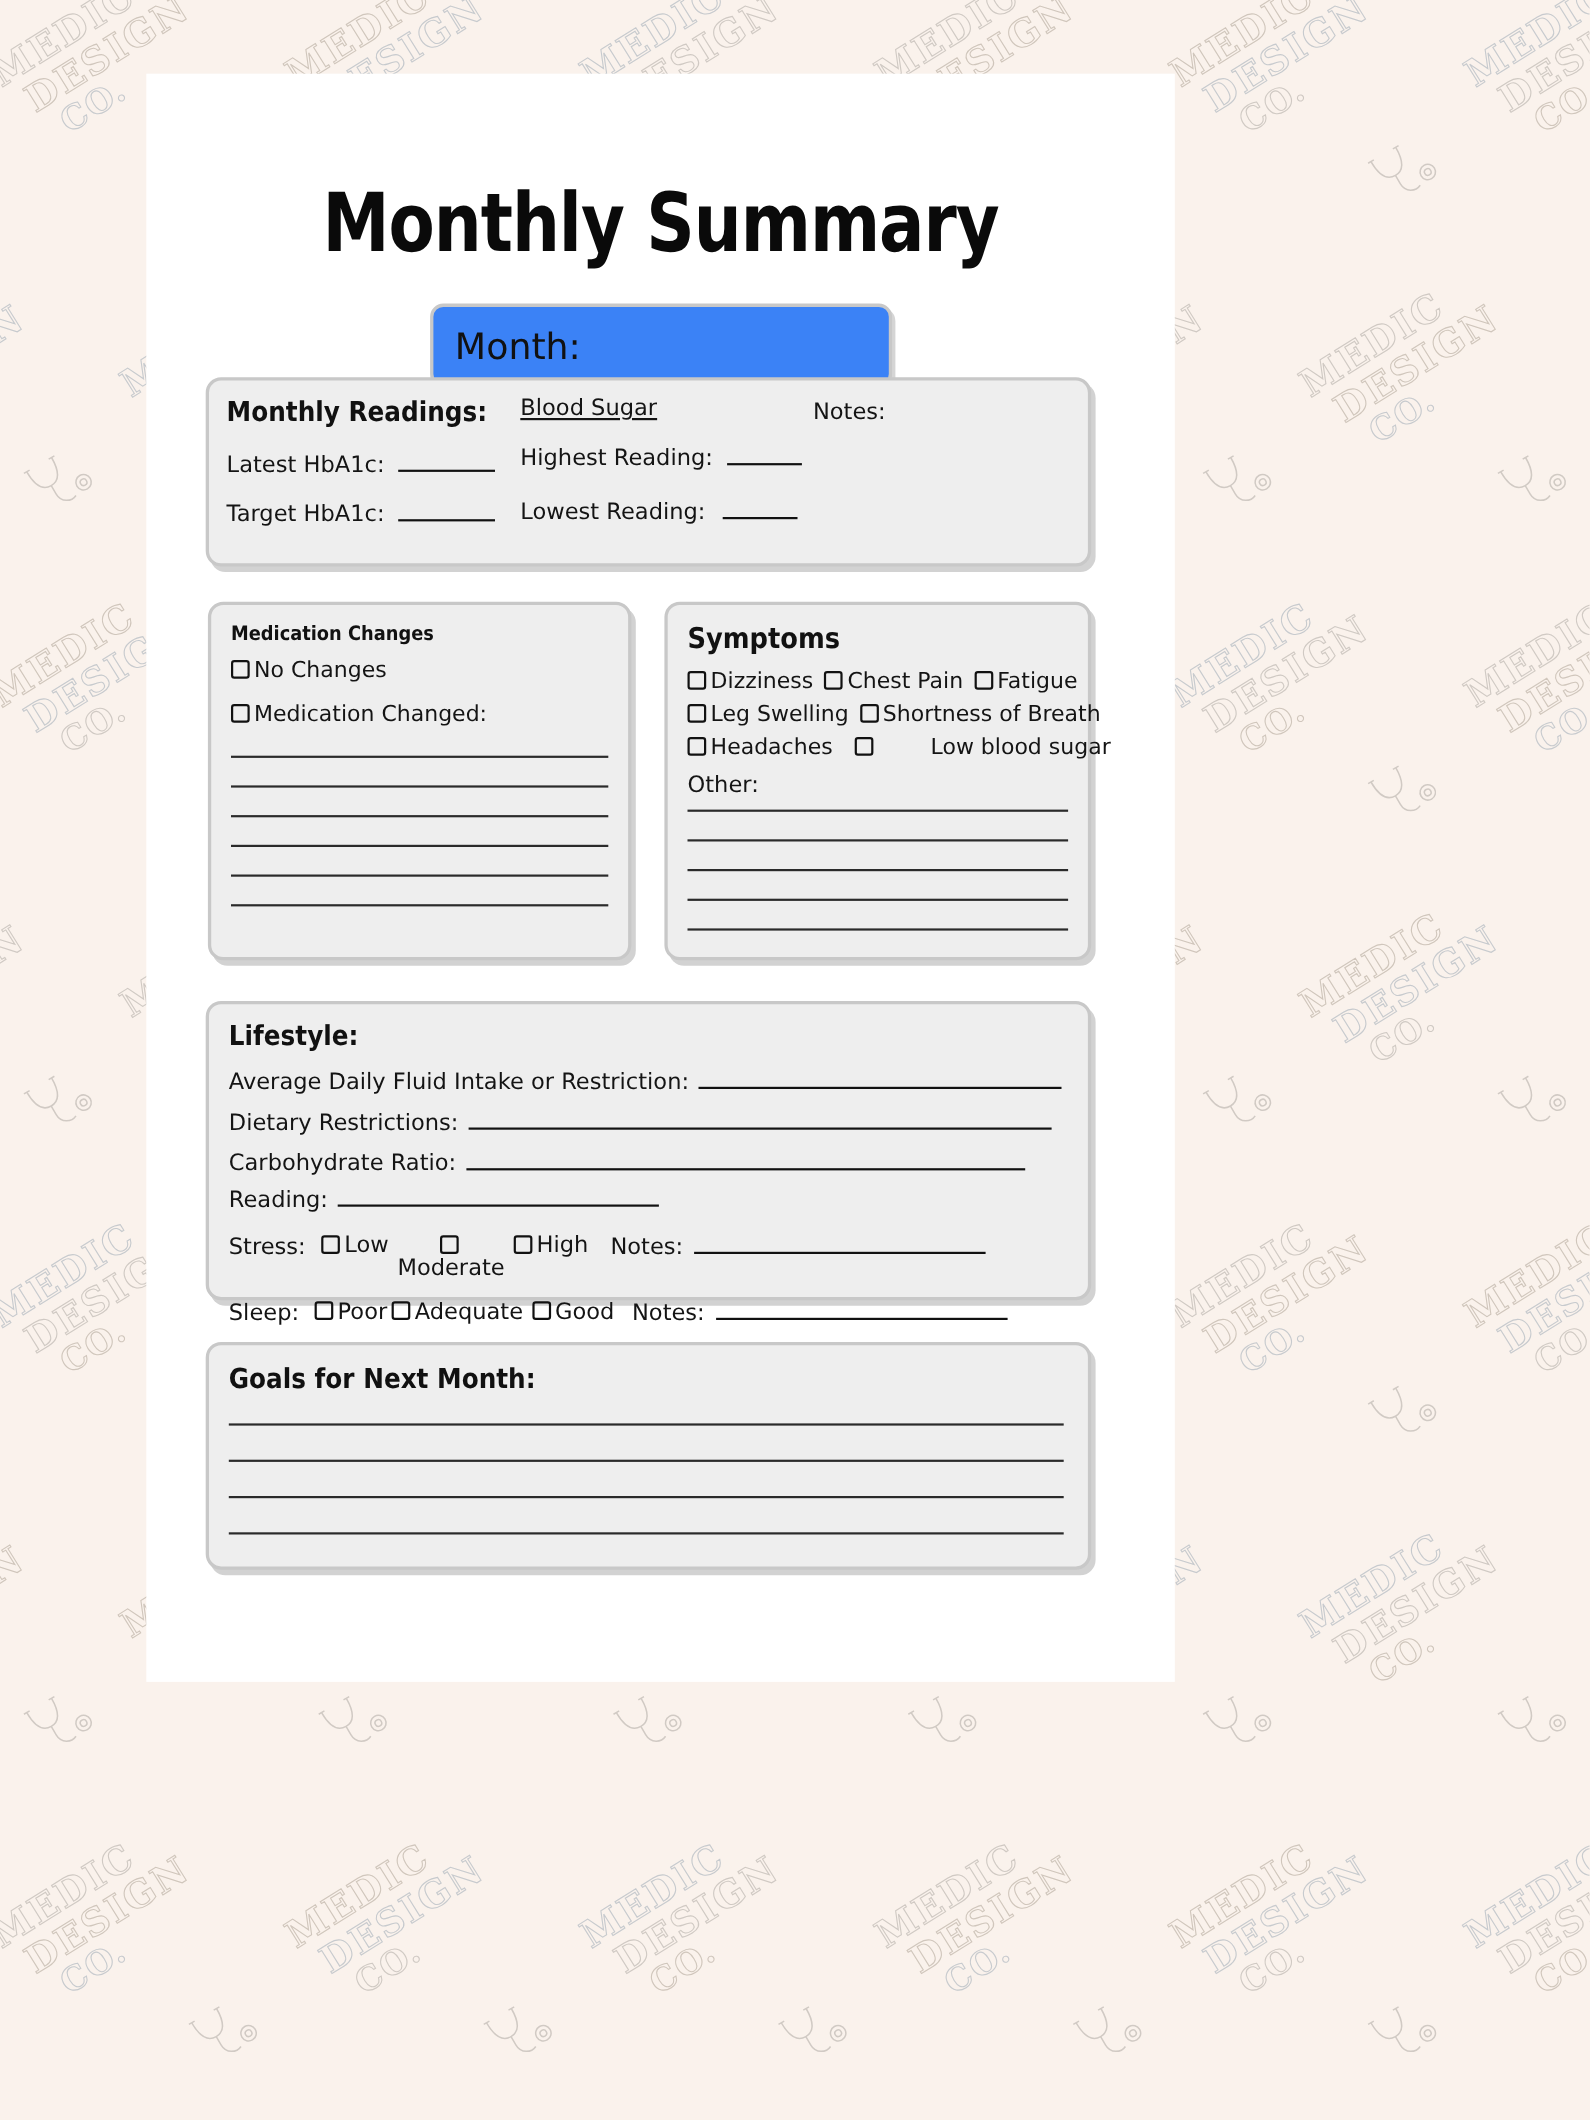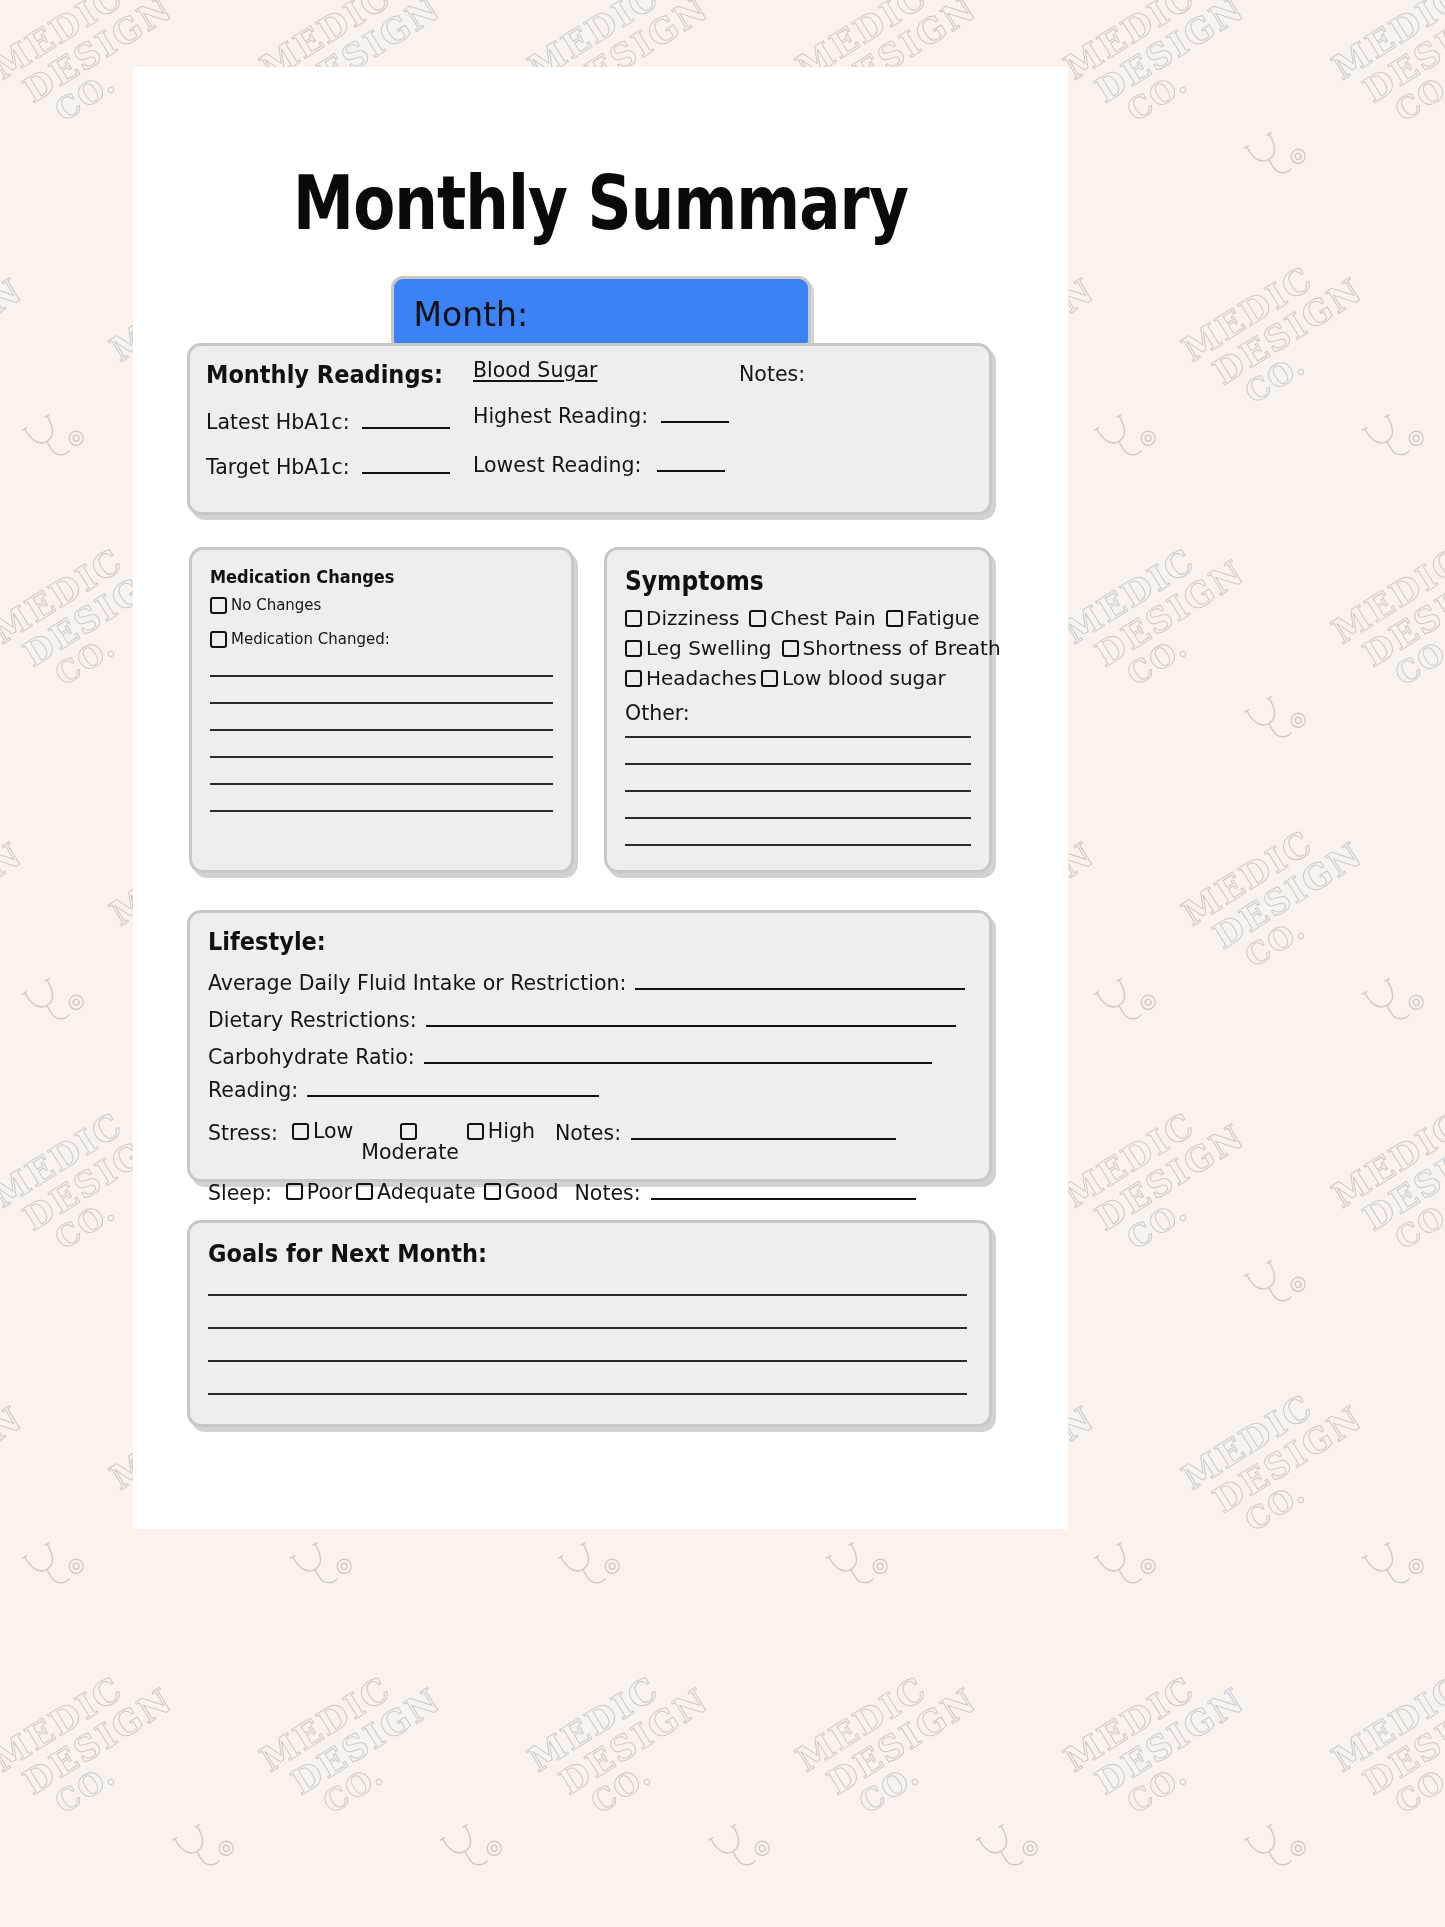--- a/index.html
+++ b/index.html
@@ -143,21 +143,21 @@
   #mr-col-a { position: absolute; left: 16px; top: 14px; }
   #mr-col-b { position: absolute; left: 283px; top: 12px; }
   #mr-col-c { position: absolute; left: 549px; top: 16px; }
   .mr-row { margin-top: 21px; }
 
   
   #medication-changes { left: 56px; top: 480px; width: 385px; height: 326px; }
   #symptoms { left: 471px; top: 480px; width: 388px; height: 326px; }
   .box-pad { padding: 16px 18px 0 18px; }
   .chk-line { display: flex; align-items: center; margin-top: 9px; }
-  .chk-line .lbl { font-family: "DejaVu Sans", sans-serif; font-size: 15px; color: #141414; }
+  .chk-line .lbl { font-family: "DejaVu Sans", sans-serif; font-size: 20px; color: #141414; }
   .sym-row { display: flex; align-items: center; margin-top: 6px; gap: 4px; flex-wrap: nowrap; }
   .sym-item { display: flex; align-items: center; }
   .sym-item .lbl { font-family: "DejaVu Sans", sans-serif; font-size: 20px; color: #141414; white-space: nowrap; }
   .lines-stack { margin-top: 12px; }
   .lines-stack .fullrule { margin-bottom: 25px; }
 
   
   #lifestyle { left: 54px; top: 843px; width: 805px; height: 272px; }
   .ls-row { display: flex; align-items: baseline; margin-top: 13px; }
   .ls-row .lbl { font-family: "DejaVu Sans", sans-serif; font-size: 20.5px; color: #141414; white-space: nowrap; }
@@ -754,21 +754,21 @@
           <span class="cbx"></span>
           <span class="lbl">Shortness of Breath</span>
         </span>
       </div>
 
       <div class="sym-row">
         <span class="sym-item">
           <span class="cbx"></span>
           <span class="lbl">Headaches</span>
         </span>
-        <span class="sym-item" style="">
+        <span class="sym-item" style="margin-left:16px;gap:48px;">
           <span class="cbx"></span>
           <span class="lbl">Low blood sugar</span>
         </span>
       </div>
 
       <div class="txt" style="margin-top:11px;">Other:</div>
 
       <div class="lines-stack" style="margin-top:11px;">
         <div class="fullrule"></div>
         <div class="fullrule"></div>

